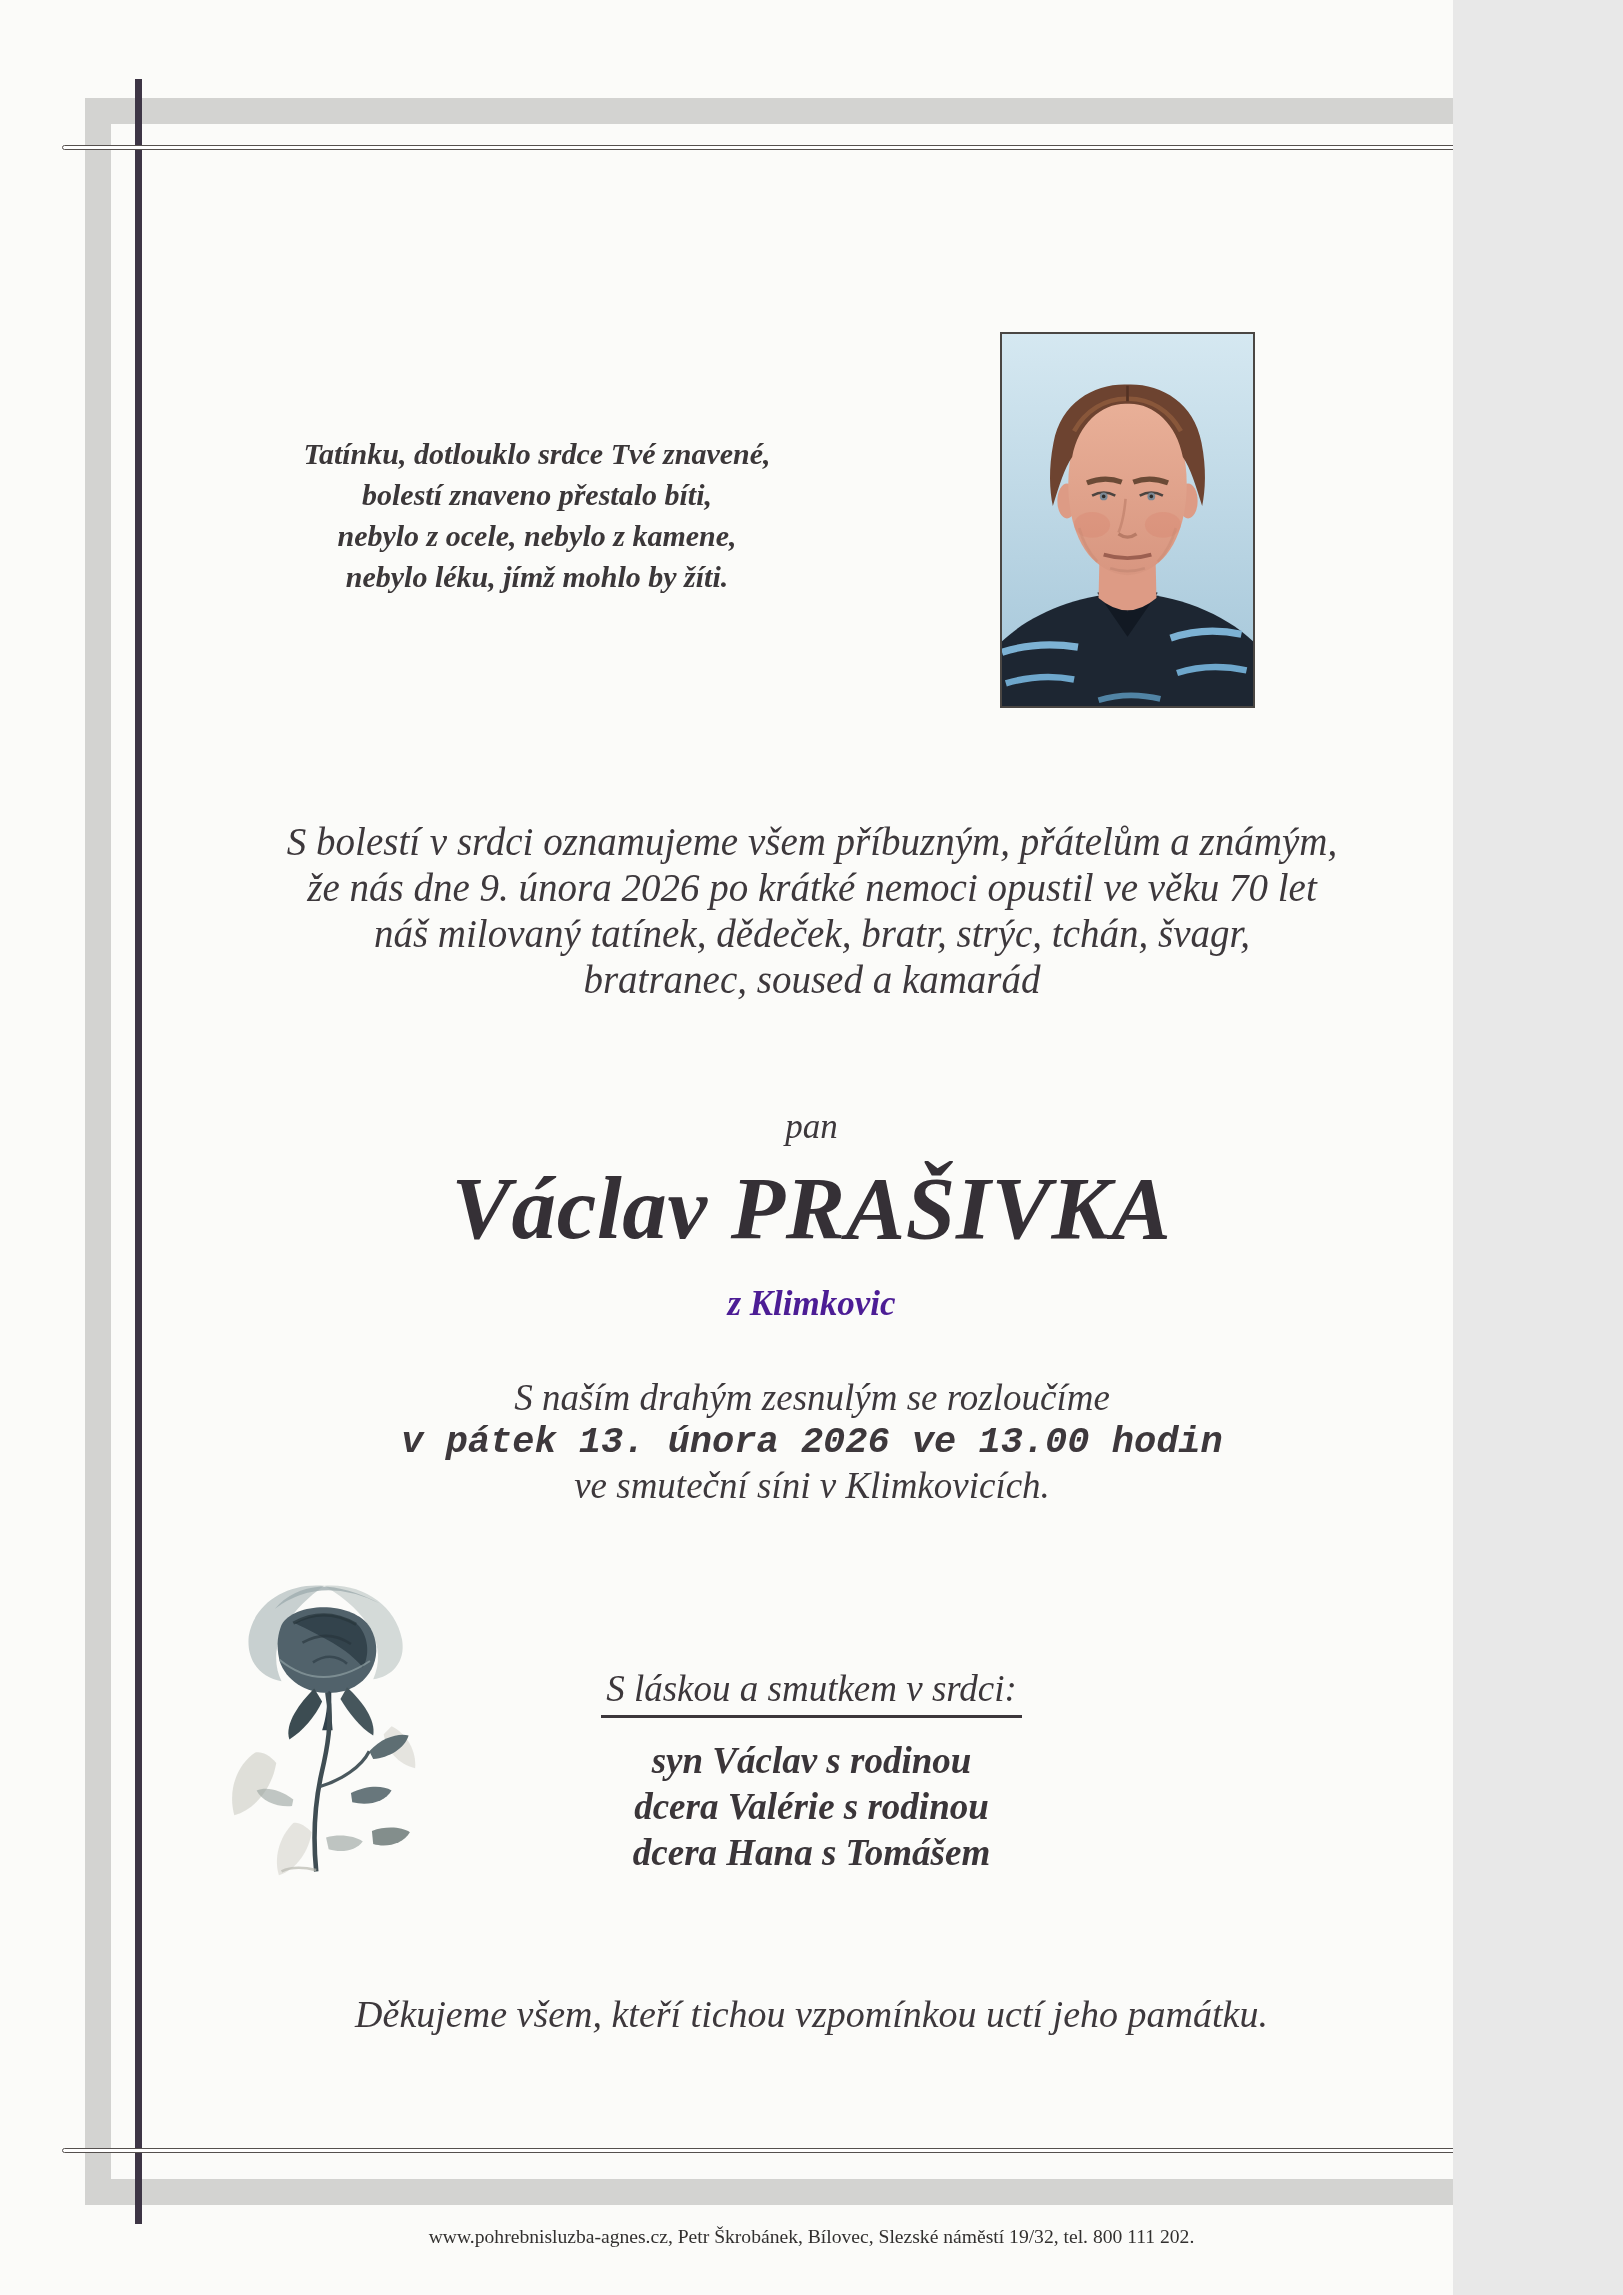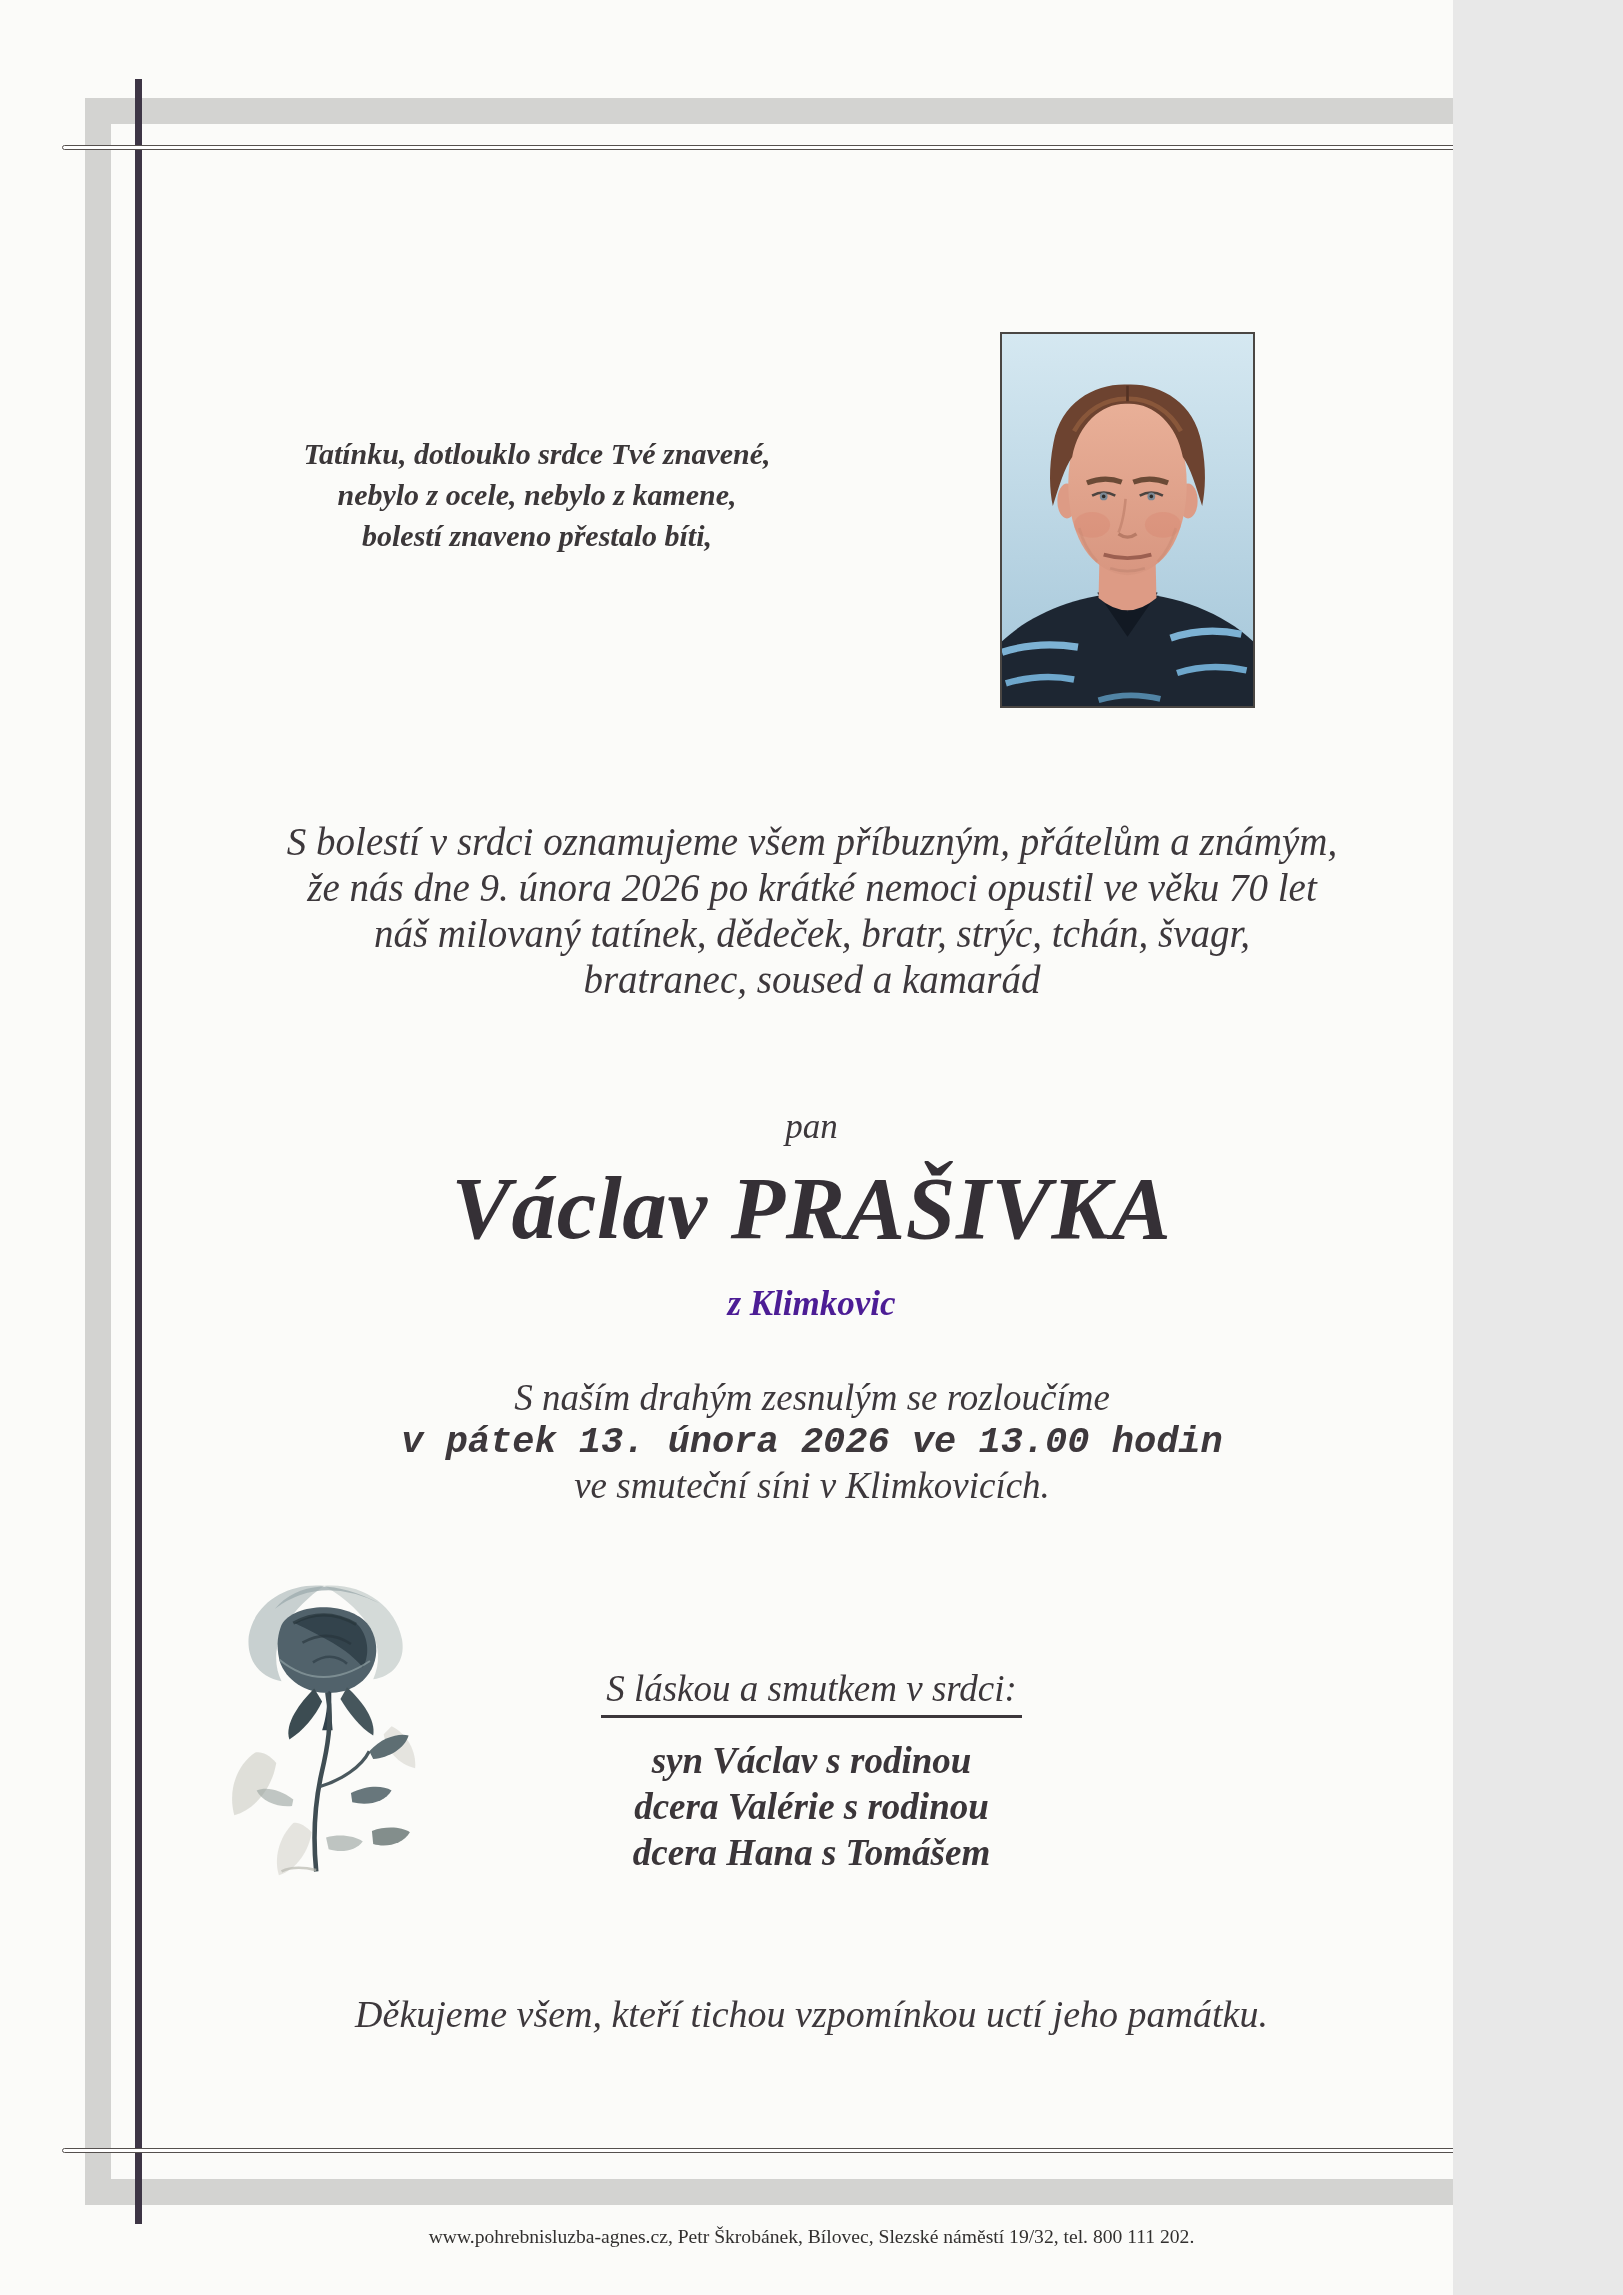--- a/index.html
+++ b/index.html
@@ -97,22 +97,23 @@
 <div class="page">
 
   <div class="band"></div>
   <div class="vrule left"></div>
   <div class="vrule right"></div>
   <div class="hline top"></div>
   <div class="hline bottom"></div>
 
   <div class="poem">
     <div>Tatínku, dotlouklo srdce Tvé znavené,</div>
+    <div>bolestí znaveno přestalo bíti,</div>
     <div>nebylo z ocele, nebylo z kamene,</div>
-    <div>bolestí znaveno přestalo bíti,</div>
+    <div>nebylo léku, jímž mohlo by žíti.</div>
   </div>
 
   <div class="photo">
     <svg viewBox="0 0 390 575" preserveAspectRatio="none">
       <defs>
         <linearGradient id="bg" x1="0" y1="0" x2="0" y2="1">
           <stop offset="0" stop-color="#d5e8f1"></stop>
           <stop offset="1" stop-color="#a3c5d8"></stop>
         </linearGradient>
         <linearGradient id="skin" x1="0" y1="0" x2="0" y2="1">

